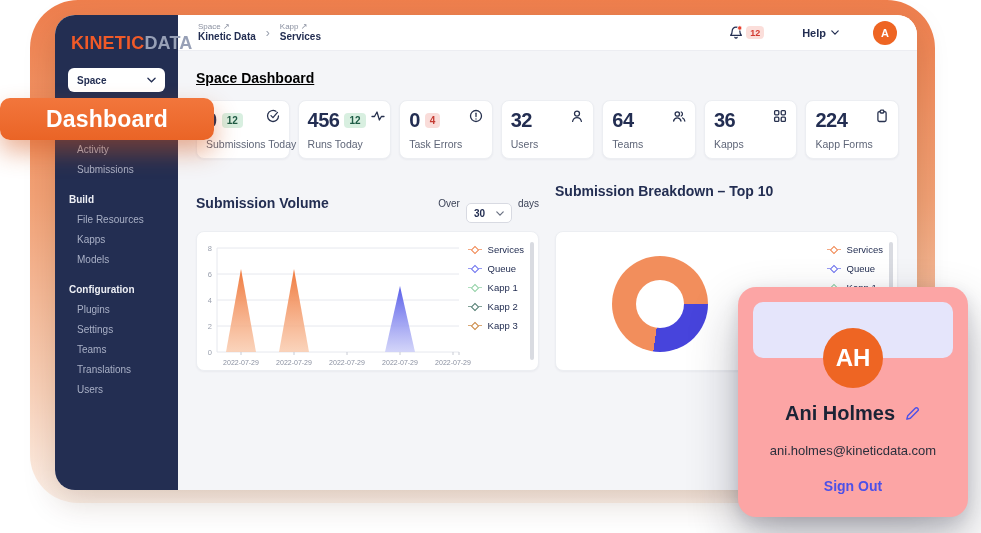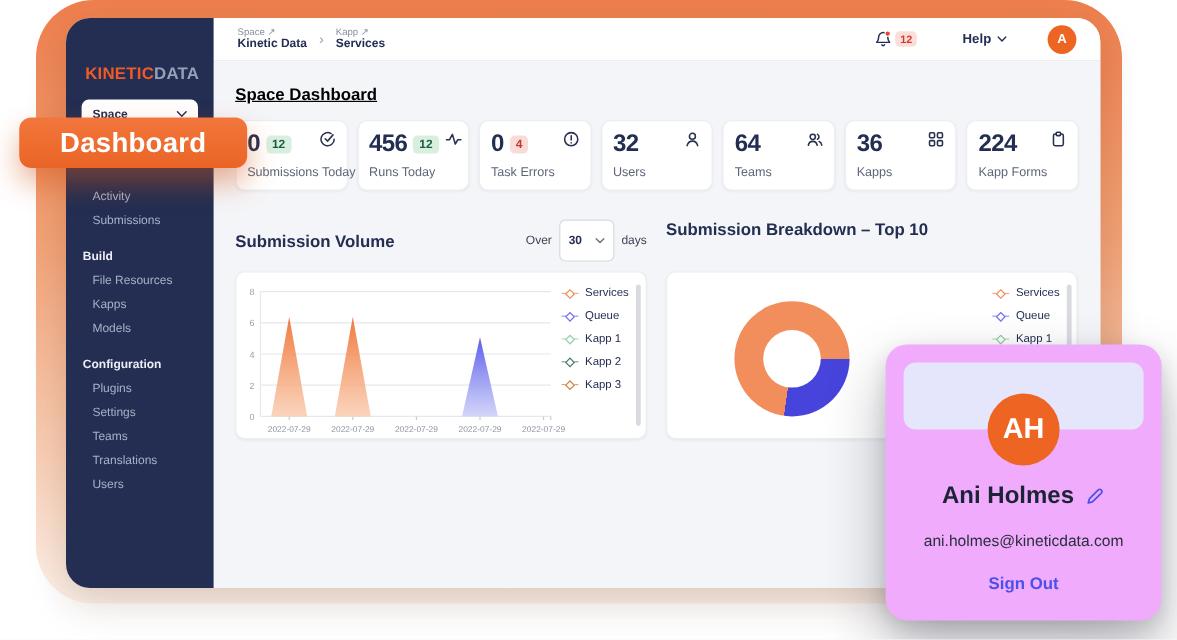--- a/index.html
+++ b/index.html
@@ -9,32 +9,32 @@
   
   .backdrop { position:absolute; left:30px; top:0; width:905px; height:503px; border-radius:48px;
     background:linear-gradient(180deg,#ef7f4d 0%,#f3a377 40%,#f9d2ba 78%,#fdf2ea 100%); }
 
   
   .window { position:absolute; left:55px; top:15px; width:862px; height:475px; border-radius:20px;
     background:#fff; display:flex; overflow:hidden; z-index:10; box-shadow:0 12px 32px rgba(70,35,10,.18); }
 
   
   .sidebar { width:123px; flex-shrink:0; background:#232e52; padding-top:18px; position:relative; }
-  .logo { padding-left:16px; font-size:14px; font-weight:700; letter-spacing:.2px; white-space:nowrap;margin-top:20px; }
+  .logo { padding-left:16px; font-size:18px; font-weight:700; letter-spacing:.2px; white-space:nowrap; }
   .logo-primary { color:#f05a28; }
   .logo-secondary { color:#97a0b6; }
   .space-select { margin:14px 13px 0; height:24px; background:#fff; border-radius:6px; display:flex;
     align-items:center; justify-content:space-between; padding:0 9px; font-size:10px; font-weight:700;
     color:#232e52; cursor:pointer; }
   .side-nav { margin-top:48px; font-size:10px; }
   .side-item { height:20px; line-height:20px; padding-left:22px; color:#a9b0c6; cursor:pointer; white-space:nowrap; }
   .side-section { height:20px; line-height:20px; padding-left:14px; color:#edeff5; font-weight:700; margin-top:10px; }
 
   
-  .dashboard-pill { position:absolute; left:16px; top:98px; width:190px; height:42px; border-radius:10px;
+  .dashboard-pill { position:absolute; left:0; top:98px; width:214px; height:42px; border-radius:10px;
     background:linear-gradient(180deg,#f2763c,#ea6426); color:#fff; font-size:23px; font-weight:800;
     display:flex; align-items:center; justify-content:center; z-index:30; cursor:pointer;
     box-shadow:0 12px 24px rgba(210,85,25,.45); letter-spacing:.2px; }
 
   
   .main { flex:1; display:flex; flex-direction:column; min-width:0; }
   .topbar { height:36px; background:#fff; display:flex; align-items:center; padding:0 20px;
     border-bottom:1px solid #ecedf2; flex-shrink:0; }
   .crumbs { display:flex; align-items:center; gap:10px; }
   .crumb-type { font-size:8px; color:#8a90a0; line-height:9px; }
@@ -61,23 +61,23 @@
   .badge-green { background:#d8efe0; color:#1d5b45; }
   .badge-red { background:#f9dcd9; color:#c43a31; }
   .stat-icon { margin-left:auto; align-self:flex-start; color:#28324f; line-height:0; }
   .stat-label { font-size:10.5px; color:#5f6678; margin-top:7px; white-space:nowrap; }
 
   .section-heads { display:flex; margin-top:24px; margin-bottom:8px; }
   .head-left { width:343px; display:flex; align-items:center; justify-content:space-between; }
   .head-right { margin-left:16px; }
   .sec-title { font-size:14px; font-weight:700; color:#232e52; white-space:nowrap; }
   .range-ctl { display:flex; align-items:center; gap:6px; font-size:10px; color:#3c4358; }
-  .range-select { width:46px; height:35px; border:1px solid #d8dae2; background:#fff; border-radius:5px;
+  .range-select { width:46px; height:20px; border:1px solid #d8dae2; background:#fff; border-radius:5px;
     display:flex; align-items:center; justify-content:space-between; padding:0 7px; color:#232e52;
-    font-weight:700; cursor:pointer; }
+    font-weight:700; cursor:pointer;margin-top:20px; }
 
   .panels { display:flex; gap:16px; }
   .panel { width:343px; height:140px; background:#fff; border:1px solid #eceef2; border-radius:8px;
     position:relative; box-shadow:0 1px 2px rgba(35,46,82,.05); }
 
   .legend { position:absolute; right:12px; top:12px; display:flex; flex-direction:column; gap:9px; }
   .leg-row { display:flex; align-items:center; gap:6px; font-size:9.5px; color:#232e52; height:10px; }
   .leg-marker { width:14px; height:7px; position:relative; }
   .leg-marker::before { content:""; position:absolute; left:0; right:0; top:3px; height:1px;
     background:currentColor; opacity:.7; }
@@ -87,21 +87,21 @@
   .c-kapp2 { color:#4e7a6e; } .c-kapp3 { color:#c9853f; }
   .legend-scrollbar { position:absolute; right:4px; top:10px; width:4px; height:118px;
     background:#d9dbe1; border-radius:3px; cursor:pointer; }
 
   .donut { position:absolute; left:56px; top:24px; width:96px; height:96px; border-radius:50%;
     background:conic-gradient(from 90deg, #4744dc 0deg 98deg, #f28e5c 98deg 360deg); }
   .donut::after { content:""; position:absolute; left:24px; top:24px; width:48px; height:48px;
     border-radius:50%; background:#fff; }
 
   
-  .user-card { position:absolute; left:738px; top:287px; width:230px; height:230px; background:#f0abfc;
+  .user-card { position:absolute; left:738px; top:287px; width:230px; height:230px; background:#fca5a5;
     border-radius:18px; z-index:40; display:flex; flex-direction:column; align-items:center;
     box-shadow:0 24px 50px rgba(20,20,40,.30), 0 6px 16px rgba(20,20,40,.12); }
   .uc-banner { margin-top:15px; width:200px; height:56px; background:#e5e5fb; border-radius:10px; }
   .uc-avatar { width:60px; height:60px; border-radius:50%; background:#ee6523; color:#fff; font-size:24px;
     font-weight:700; display:flex; align-items:center; justify-content:center; margin-top:-30px; }
   .uc-name-row { display:flex; align-items:center; gap:9px; margin-top:14px; }
   .uc-name { font-size:20px; font-weight:700; color:#1b2335; }
   .uc-email { margin-top:18px; font-size:13px; color:#2a2f3c; }
   .uc-signout { margin-top:20px; font-size:14px; font-weight:700; color:#4c50e8; cursor:pointer; }
 

